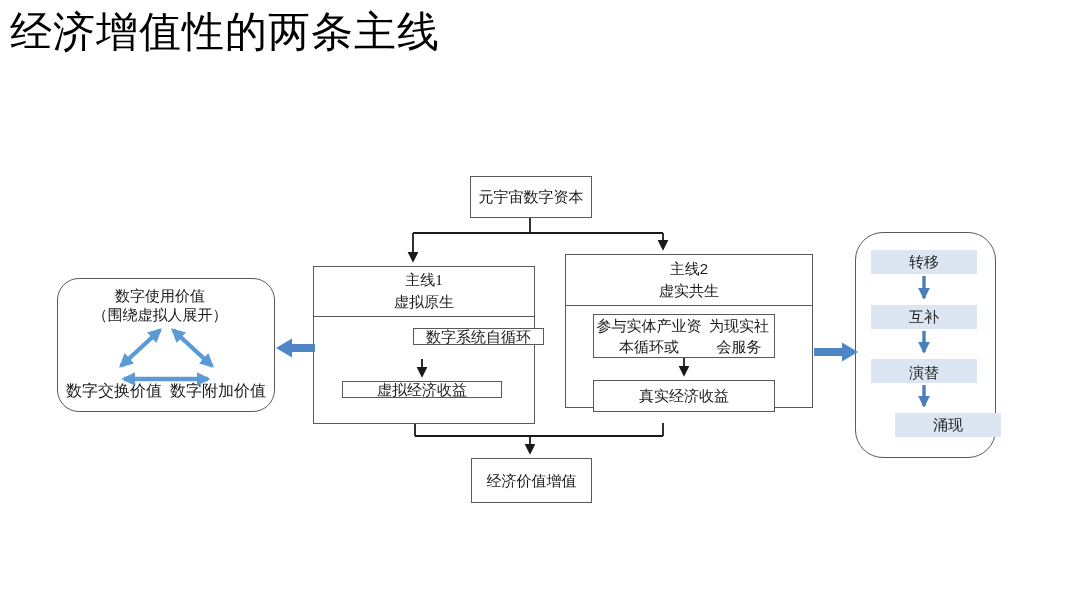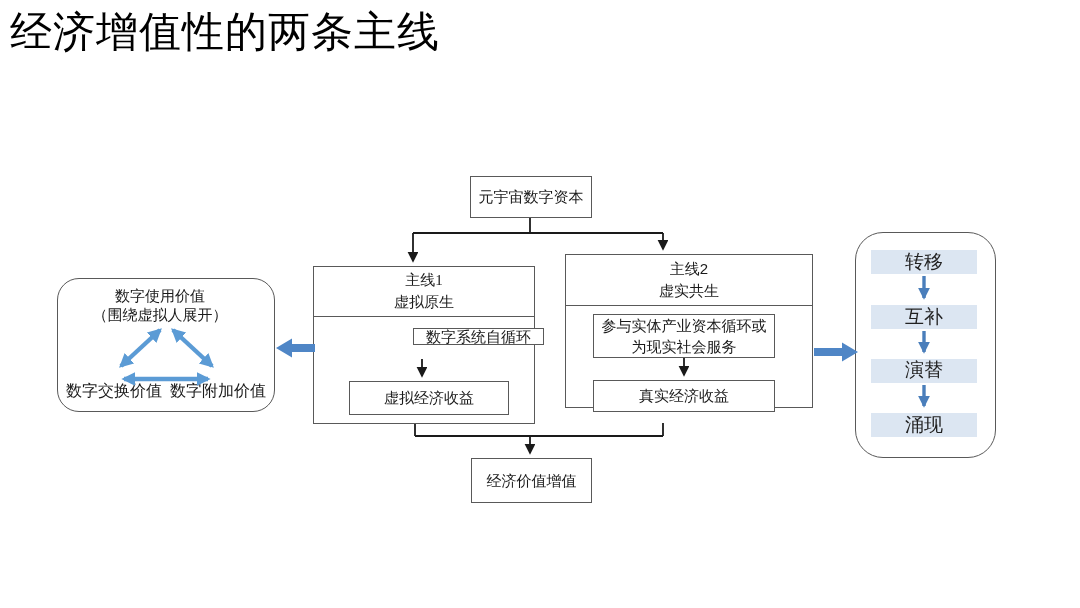--- a/index.html
+++ b/index.html
@@ -14,34 +14,34 @@
   .box{
     position:absolute;border:1.4px solid #595959;background:#ffffff;
     display:flex;align-items:center;justify-content:center;text-align:center;
     font-size:15px;line-height:1.3;box-sizing:border-box;
   }
   .mainline{align-items:flex-start;}
   .ml-header{
     width:100%;display:flex;flex-direction:column;align-items:center;justify-content:center;
     border-bottom:1.4px solid #595959;box-sizing:border-box;font-size:15px;line-height:1.45;
   }
-  .two-line{display:flex;flex-direction:column;align-items:center;justify-content:center;line-height:1.4;}
+  .two-line{display:flex;align-items:center;justify-content:center;line-height:1.4;}
   .rounded-panel{
     position:absolute;border:1.6px solid #595959;border-radius:26px;background:#fff;box-sizing:border-box;
   }
   .lp-top{
     position:absolute;left:0;right:12px;top:8px;display:flex;flex-direction:column;align-items:center;
     font-size:15px;line-height:1.25;
   }
   .lp-label{position:absolute;bottom:9px;font-size:16px;white-space:nowrap;}
   .lp-label.left{left:8px;}
   .lp-label.right{right:8px;margin-top:45px;}
   .mini-box{
     position:absolute;left:871px;width:106px;height:24px;background:#dce6f2;
-    display:flex;align-items:center;justify-content:center;font-size:19px;color:#222;
+    display:flex;align-items:center;justify-content:center;font-size:15px;color:#222;
   }
   .lines{position:absolute;left:0;top:0;width:1080px;height:608px;pointer-events:none;z-index:5;}
 </style>
 </head>
 <body>
 
 <div class="canvas">
 
   <h1 class="title">经济增值性的两条主线</h1>
 
@@ -51,21 +51,21 @@
 
   <div class="box mainline" style="left:313px;top:266px;width:222px;height:158px;">
     <div class="ml-header" style="height:50px;font-family:Liberation Serif, serif;">
       <span>主线1</span>
       <span>虚拟原生</span>
     </div>
   </div>
   <div class="box" style="left:372px;top:328px;width:131px;height:17px;margin-left:41px;">
     <span>数字系统自循环</span>
   </div>
-  <div class="box" style="left:342px;top:381px;width:160px;height:34px;margin-left:7px;">
+  <div class="box" style="left:342px;top:381px;width:160px;height:17px;">
     <span>虚拟经济收益</span>
   </div>
 
   <div class="box mainline" style="left:565px;top:254px;width:248px;height:154px;">
     <div class="ml-header" style="height:51px;">
       <span>主线2</span>
       <span>虚实共生</span>
     </div>
   </div>
   <div class="box two-line" style="left:593px;top:314px;width:182px;height:44px;">
@@ -92,21 +92,21 @@
   <div class="rounded-panel" style="left:855px;top:232px;width:141px;height:226px;border-radius:28px;"></div>
   <div class="mini-box" style="top:250px;">
     <span>转移</span>
   </div>
   <div class="mini-box" style="top:305px;">
     <span>互补</span>
   </div>
   <div class="mini-box" style="top:359px;align-items:flex-end;">
     <span>演替</span>
   </div>
-  <div class="mini-box" style="top:413px;">
+  <div class="mini-box" style="top:413px;margin-left:24px;">
     <span>涌现</span>
   </div>
 
   <svg class="lines" viewBox="0 0 1080 608">
     <defs>
       <marker id="mBlack" markerWidth="7" markerHeight="7" refX="5" refY="3" orient="auto" markerUnits="strokeWidth">
         <path d="M0,0 L6,3 L0,6 Z" fill="#1a1a1a"></path>
       </marker>
       <marker id="mBlue" markerWidth="4.2" markerHeight="4.2" refX="3" refY="1.75" orient="auto-start-reverse" markerUnits="strokeWidth">
         <path d="M0,0 L3.5,1.75 L0,3.5 Z" fill="#4a7ebb"></path>

